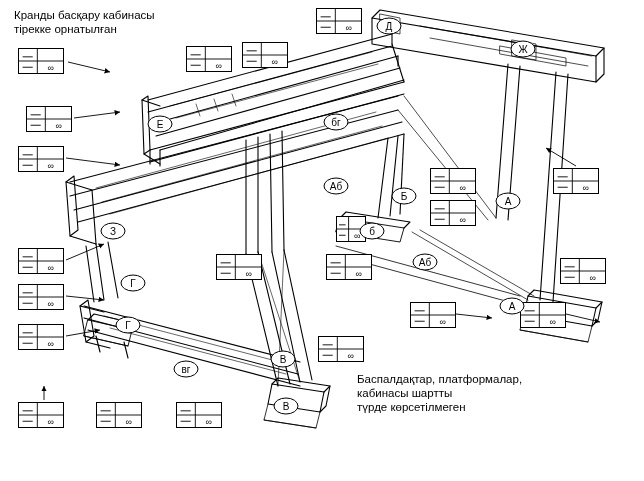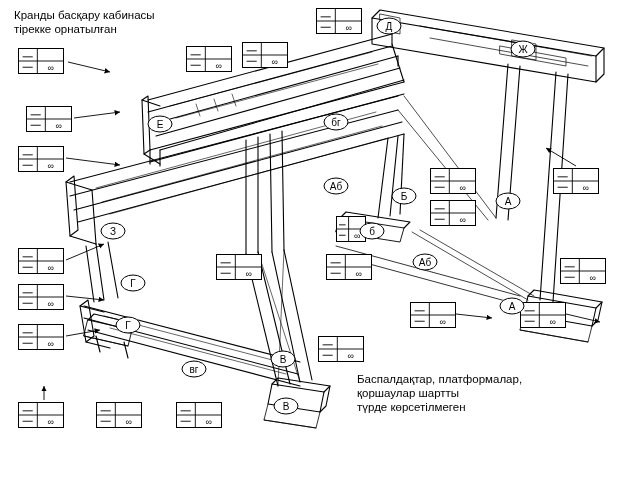--- a/index.html
+++ b/index.html
@@ -482,35 +482,35 @@
           <ellipse cx="13" cy="9" rx="12" ry="8" fill="#fff" stroke="#000" stroke-width="1"></ellipse>
         </svg>
         <div class="cgl" style="position: absolute; left: 0px; top: 0px; width: 26px; height: 18px; display: flex; align-items: center; justify-content: center;">Г</div>
       </div>
       <div style="position: absolute; left: 270px; top: 350px; width: 26px; height: 18px;">
         <svg width="26" height="18" viewBox="0 0 26 18" style="position: absolute; left: 0px; top: 0px;">
           <ellipse cx="13" cy="9" rx="12" ry="8" fill="#fff" stroke="#000" stroke-width="1"></ellipse>
         </svg>
         <div class="cgl" style="position: absolute; left: 0px; top: 0px; width: 26px; height: 18px; display: flex; align-items: center; justify-content: center;">В</div>
       </div>
-      <div style="position: absolute; left: 181px; top: 360px; width: 26px; height: 18px;">
+      <div style="position: absolute; left: 173px; top: 360px; width: 26px; height: 18px;">
         <svg width="26" height="18" viewBox="0 0 26 18" style="position: absolute; left: 0px; top: 0px;">
           <ellipse cx="13" cy="9" rx="12" ry="8" fill="#fff" stroke="#000" stroke-width="1"></ellipse>
         </svg>
         <div class="cgl" style="position: absolute; left: 0px; top: 0px; width: 26px; height: 18px; display: flex; align-items: center; justify-content: center;">вг</div>
       </div>
       <div style="position: absolute; left: 273px; top: 397px; width: 26px; height: 18px;">
         <svg width="26" height="18" viewBox="0 0 26 18" style="position: absolute; left: 0px; top: 0px;">
           <ellipse cx="13" cy="9" rx="12" ry="8" fill="#fff" stroke="#000" stroke-width="1"></ellipse>
         </svg>
         <div class="cgl" style="position: absolute; left: 0px; top: 0px; width: 26px; height: 18px; display: flex; align-items: center; justify-content: center;">В</div>
       </div>
     </div>
 
   <div id="notes">
       <div class="note" style="left: 14px; top: 8px;">Кранды басқару кабинасы
 тірекке орнатылған</div>
       <div class="note" style="left: 357px; top: 372px;">Баспалдақтар, платформалар,
-қоршаулар шартты
+кабинасы шартты
 түрде көрсетілмеген</div>
     </div>
 
 </div>
 
 </body></html>

